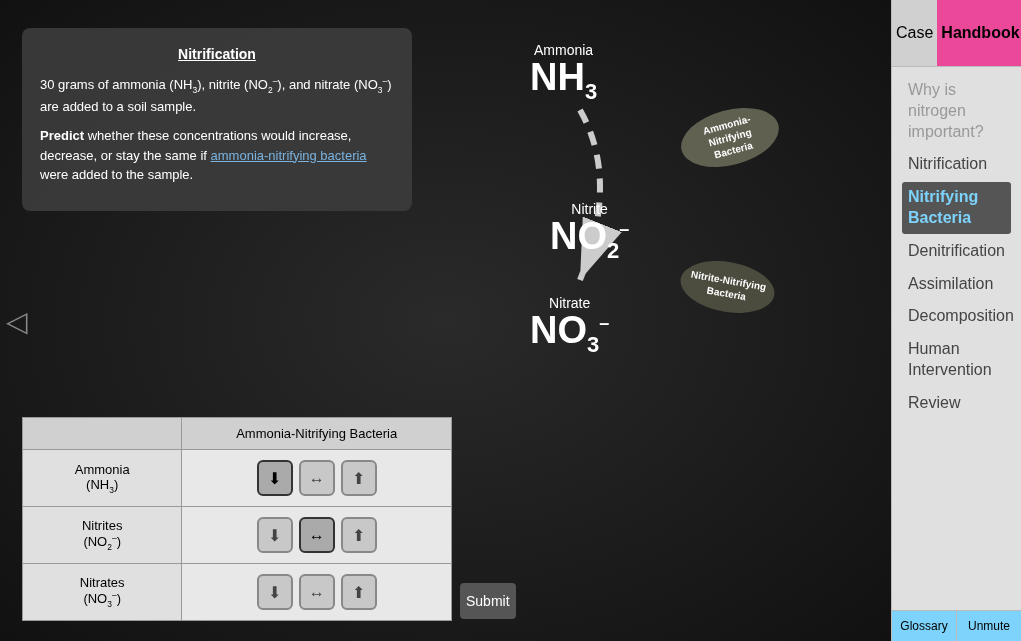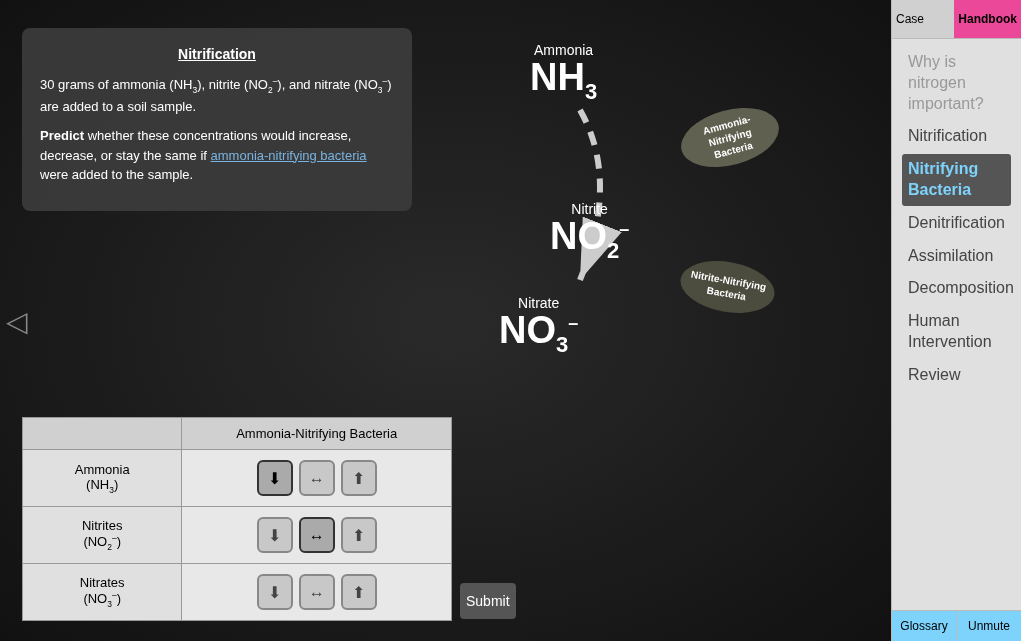--- a/index.html
+++ b/index.html
@@ -208,23 +208,23 @@
       border-left: 1px solid #bbb;
       z-index: 20;
     }
 
     .sidebar-tabs {
       display: flex;
       border-bottom: 1px solid #bbb;
     }
     .sidebar-tab {
       flex: 1;
-      padding: 12px 4px;
+      padding: 24px 4px;
       text-align: left;
-      font-size: 12px;
+      font-size: 16px;
       cursor: pointer;
       background: #d0d0d0;
       border: none;
     }
     .sidebar-tab.active {
       background: #ec4899;
       font-weight: bold;
     }
 
     .sidebar-nav {
@@ -308,21 +308,21 @@
     <div class="name">Nitrite</div>
     <div class="formula">NO<sub>2</sub><sup>–</sup></div>
   </div>
 
   <div class="bacteria-blob" style="top:262px; left:680px;">
     <div class="bacteria-ellipse" style="width:95px; height:50px; border-radius:50%; transform:rotate(10deg); background:rgba(100,100,80,0.65);">
       <span>Nitrite-Nitrifying<br>Bacteria</span>
     </div>
   </div>
 
-  <div class="chem-label" style="top:295px; left:499px;">
+  <div class="chem-label" style="top:295px; left:530px;">
     <div class="name">Nitrate</div>
     <div class="formula">NO<sub>3</sub><sup>–</sup></div>
   </div>
 
   <div class="table-area">
     <table class="reaction-table">
       <thead>
         <tr>
           <th></th>
           <th>Ammonia-Nitrifying Bacteria</th>

